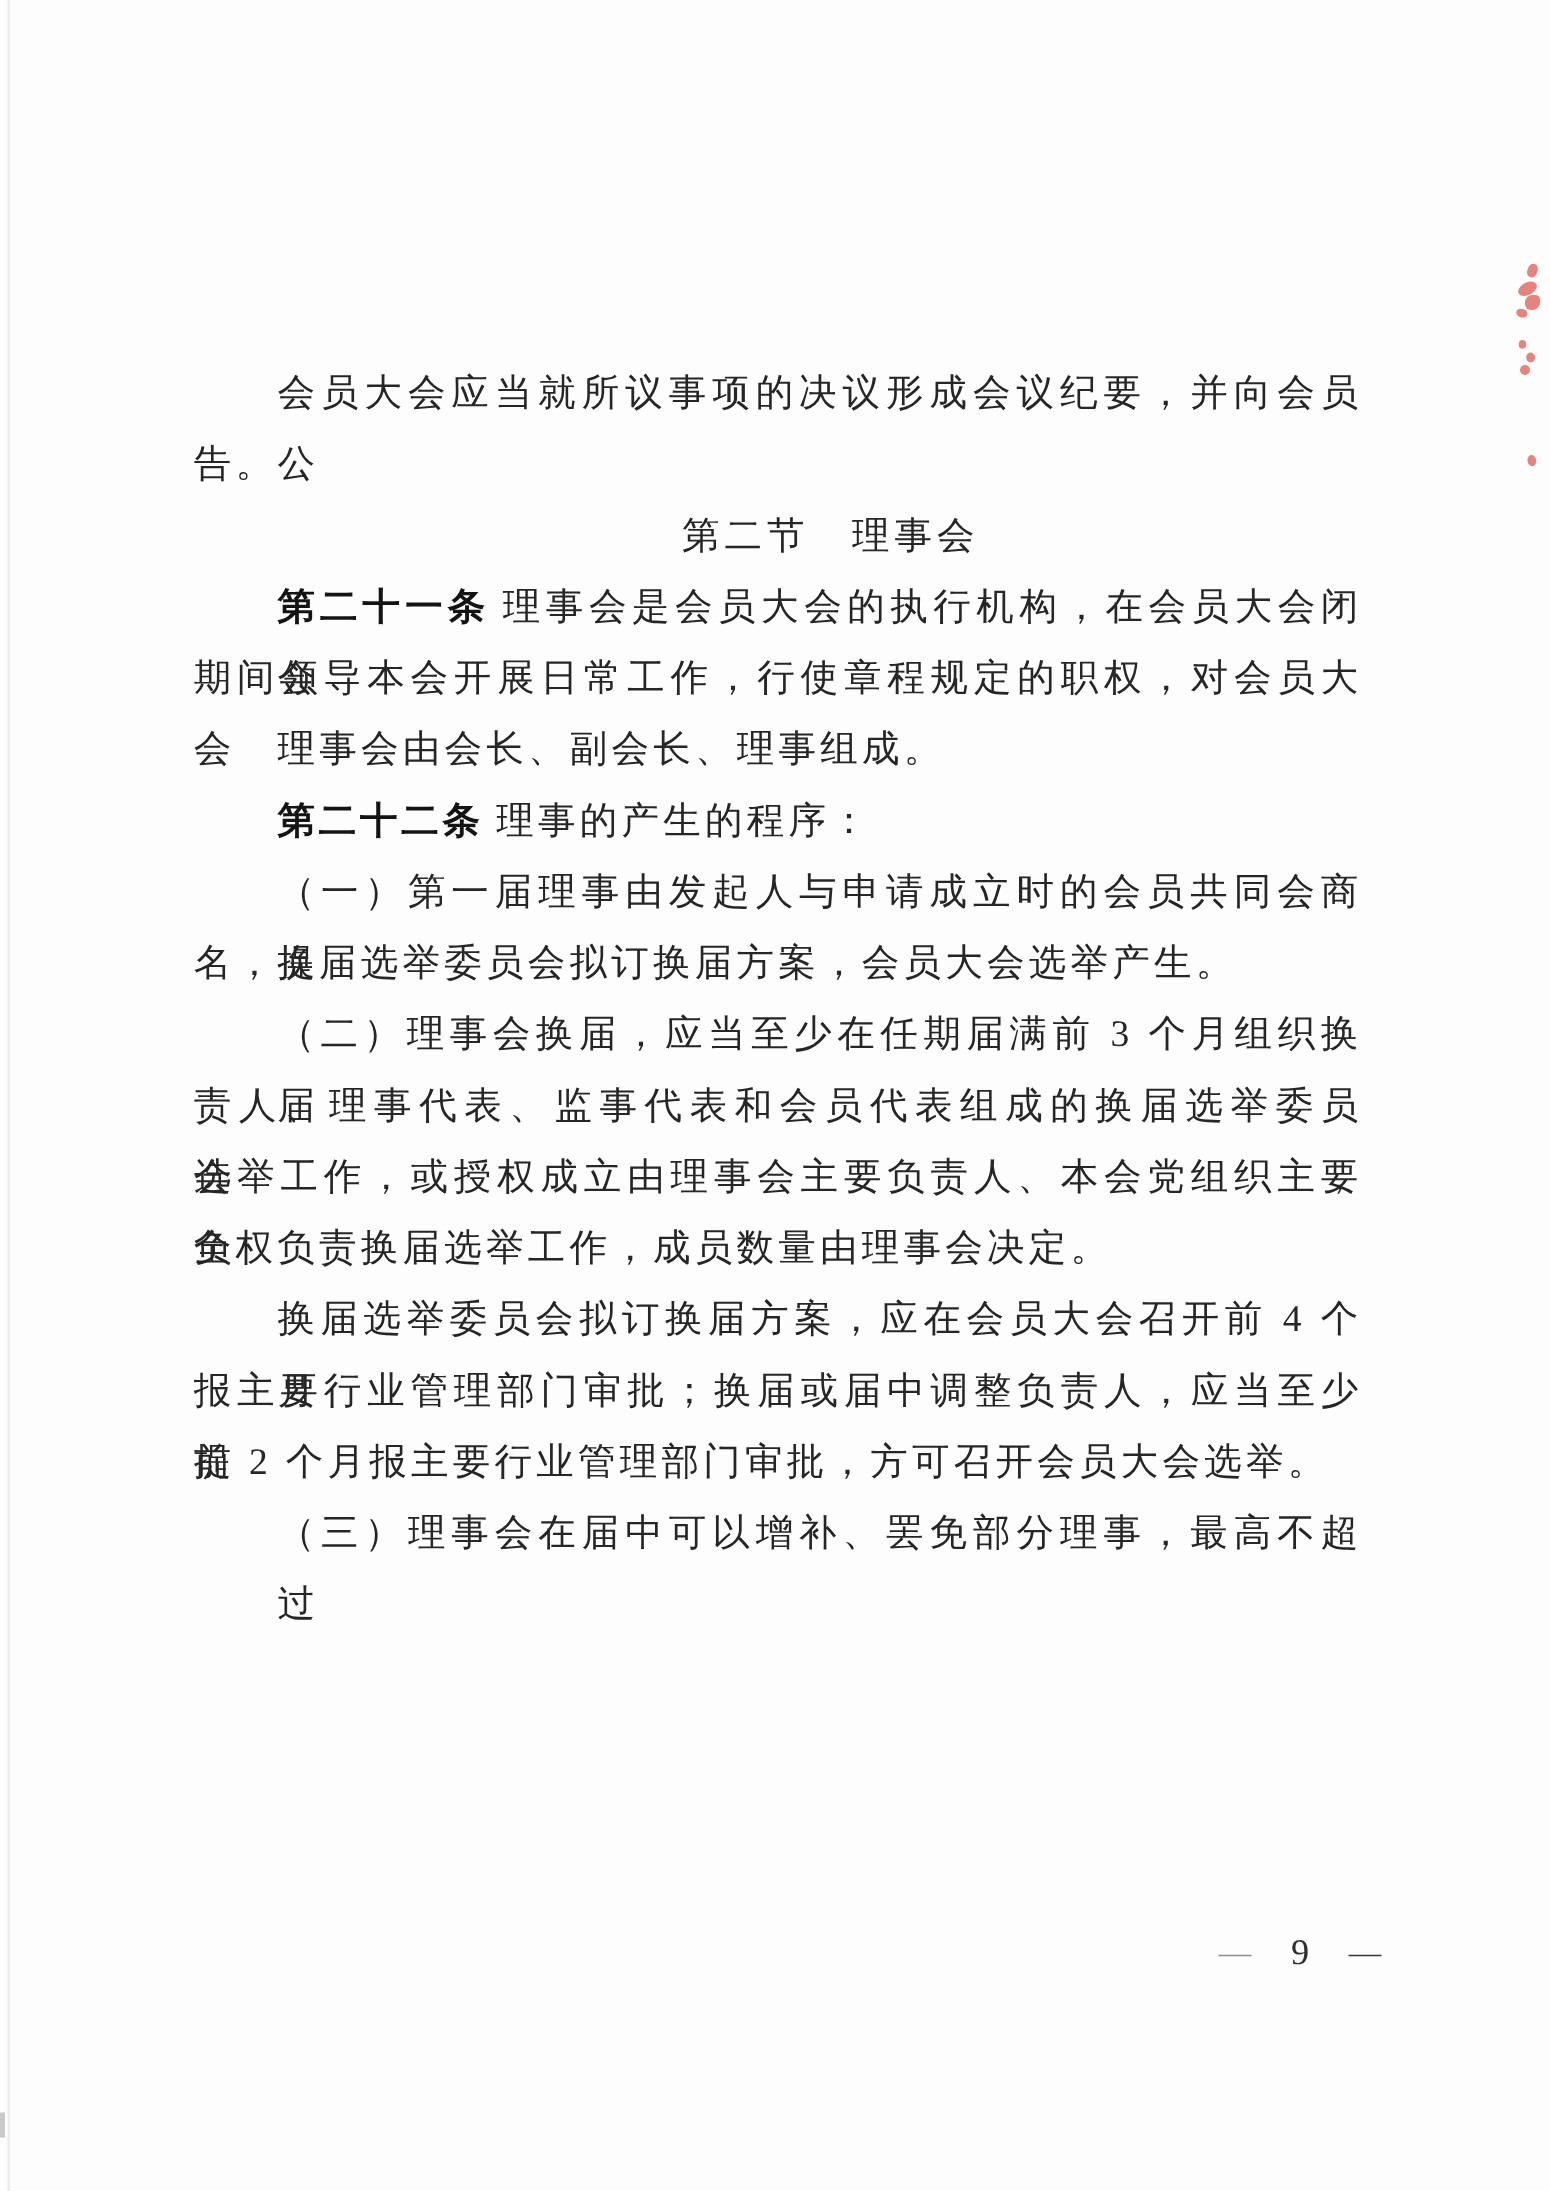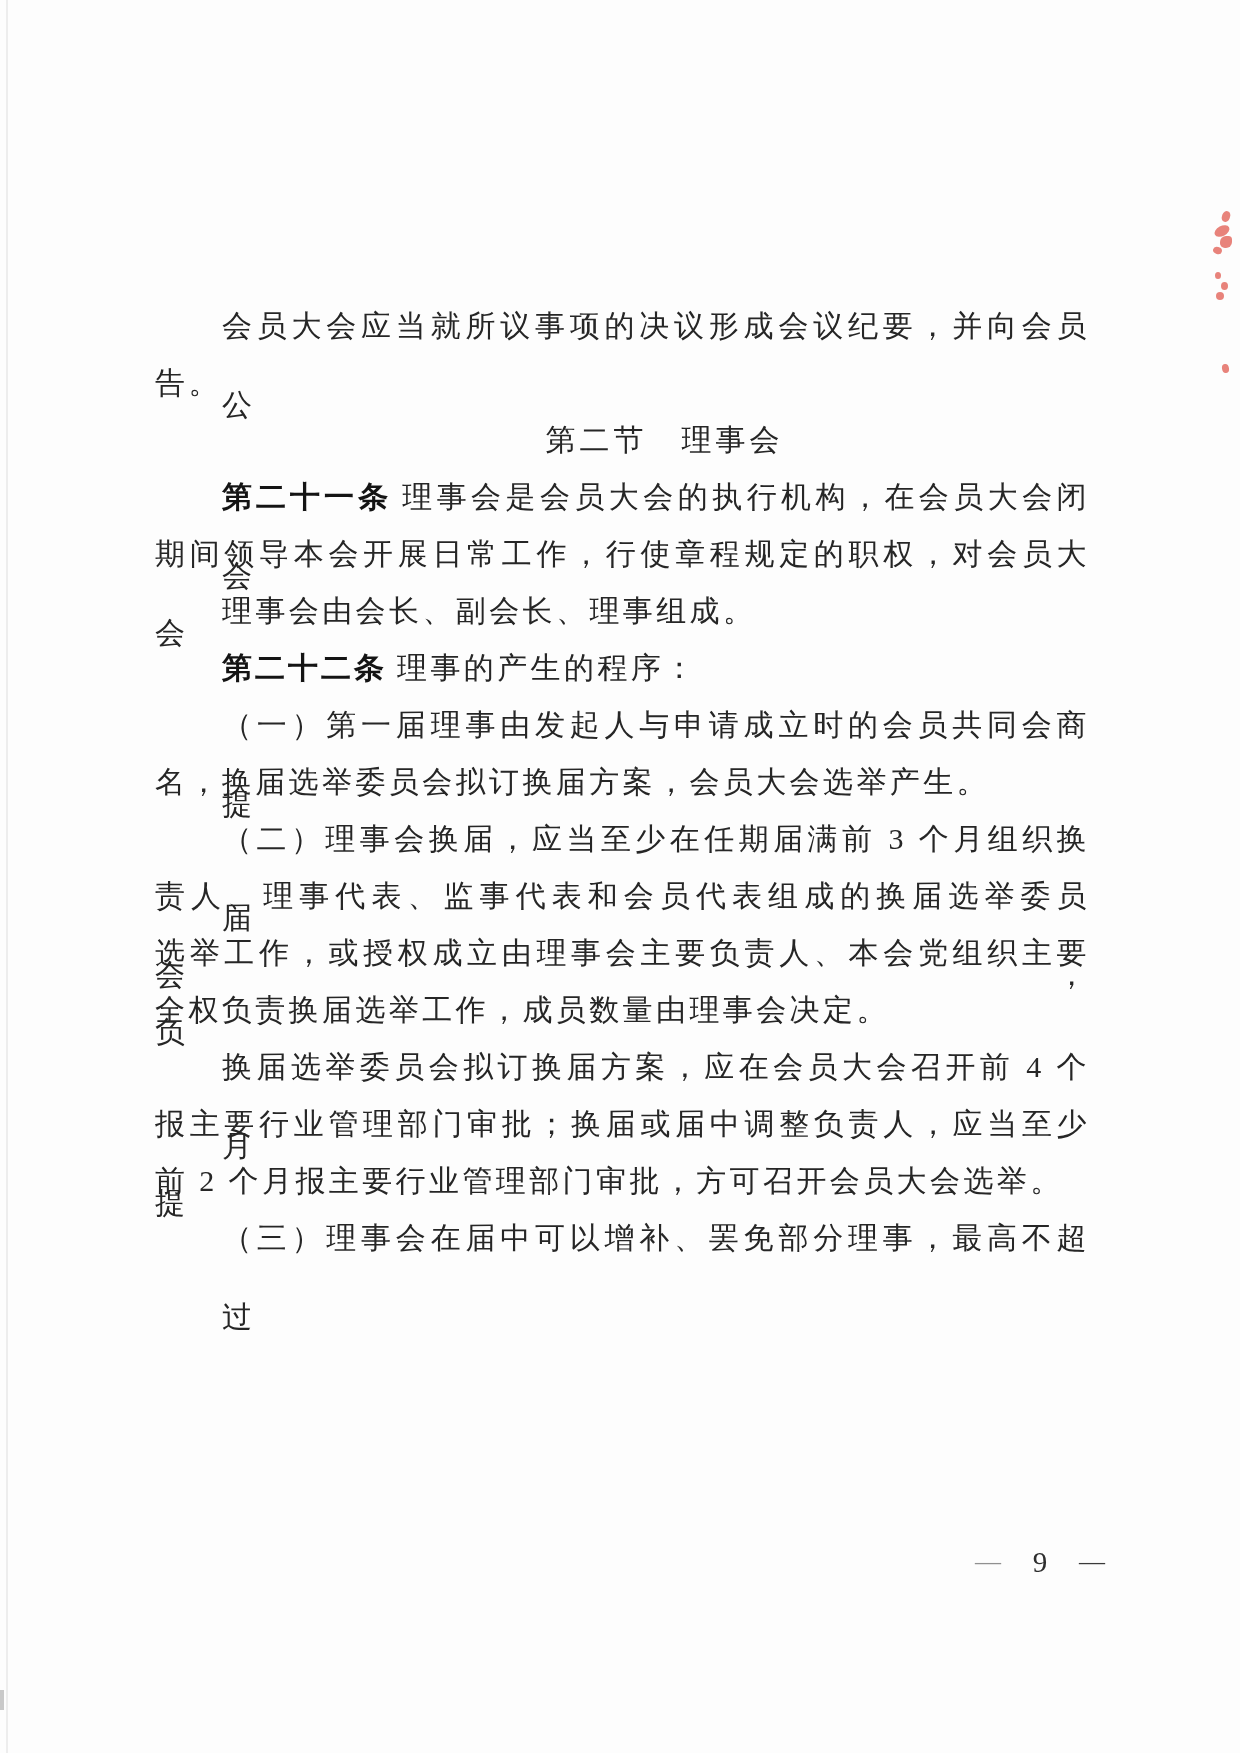--- a/index.html
+++ b/index.html
@@ -31,21 +31,21 @@
   .rm5{left:1215px;top:272px;width:6px;height:7px;border-radius:50%;}
   .rm6{left:1221px;top:282px;width:7px;height:8px;border-radius:50%;}
   .rm7{left:1216px;top:292px;width:8px;height:8px;border-radius:50%;}
   .rm8{left:1222px;top:364px;width:7px;height:9px;border-radius:50%;transform:rotate(-10deg);}
   
   .text-block{
     position:absolute;left:155px;top:286px;width:935px;
     color:#262626;
   }
   .ln{
-    height:57px;line-height:79px;
+    height:57px;line-height:57px;
     font-size:30px;letter-spacing:3.4px;
     white-space:nowrap;
   }
   .ln.j{
     white-space:normal;
     text-align:justify;
     text-align-last:justify;
   }
   .ln.ind{padding-left:67px;}
   .ln.ind.j{padding-left:67px;}

